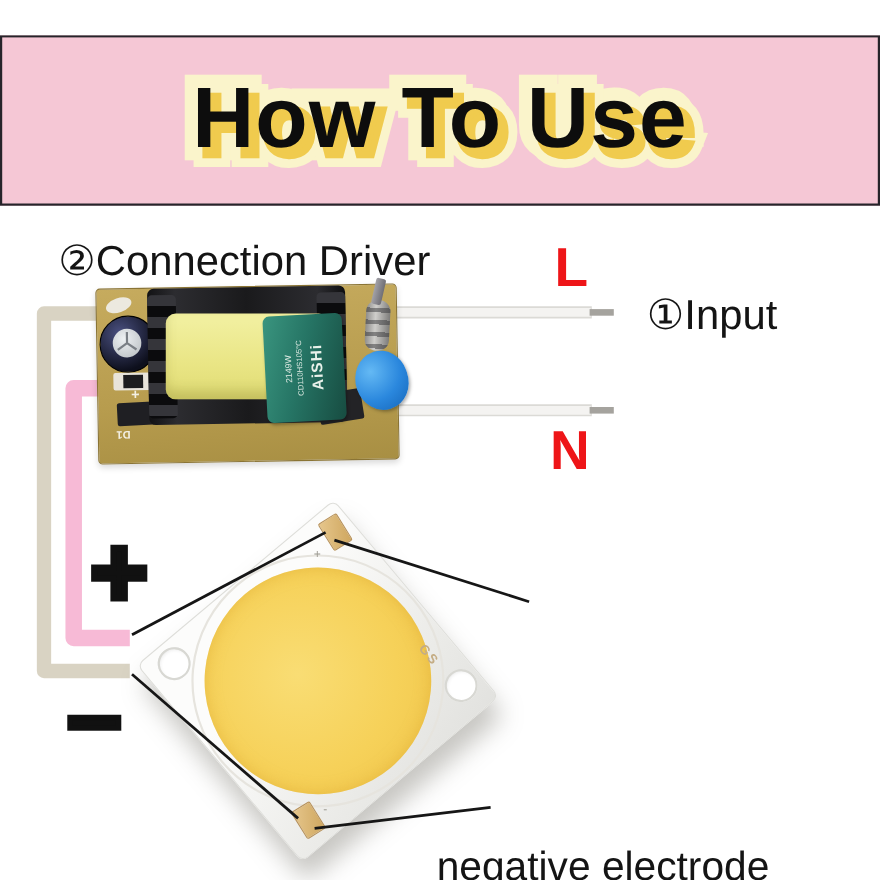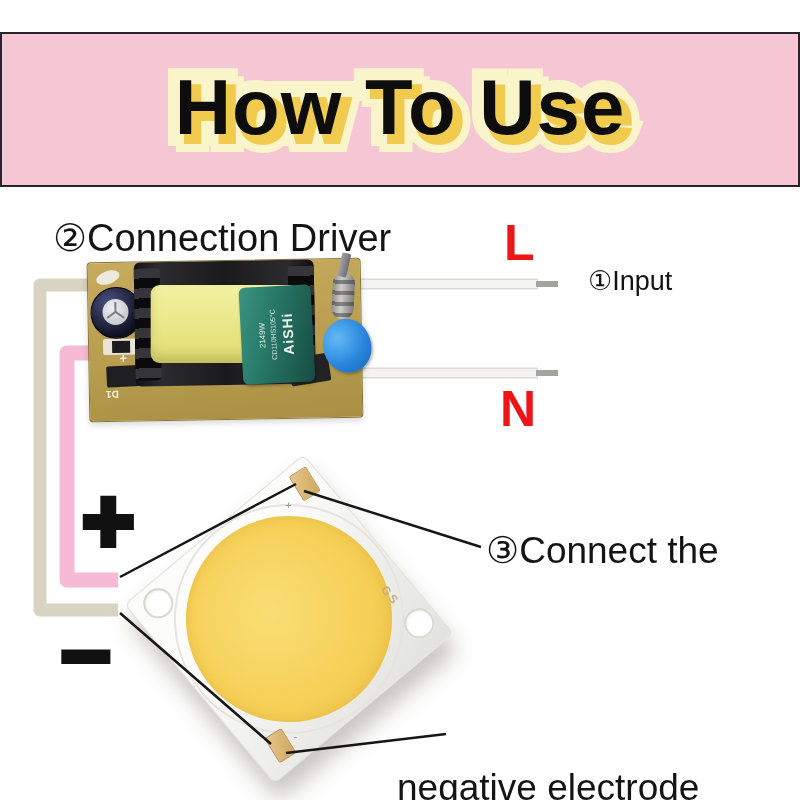--- a/index.html
+++ b/index.html
@@ -18,21 +18,21 @@
             -webkit-text-stroke:22px var(--title-glow,#faf4cb);}
   .tl-shadow{transform:translate(calc(-50% + 7px),7px);color:var(--title-shadow,#f0cb4e);
              -webkit-text-stroke:6px var(--title-shadow,#f0cb4e);}
   .tl-main{transform:translateX(-50%);color:#0d0d0d;}
 
   
   .lbl{position:absolute;color:#141414;white-space:nowrap;line-height:1.1;}
   .lbl-driver {left:53px; top:186px;font-size:38px;text-align:center;}
   .lbl-L      {left:504px;top:184px;font-size:50px;font-weight:bold;color:var(--accent-red,#ee1518);}
   .lbl-N      {left:500px;top:350px;font-size:50px;font-weight:bold;color:var(--accent-red,#ee1518);}
-  .lbl-input1 {left:588px;top:235px;font-size:27px;}
+  .lbl-input1 {left:588px;top:235px;font-size:38px;}
   .lbl-input2 {left:536px;top:293px;font-size:38px;}
   .lbl-pos1   {left:486px;top:499px;font-size:37px;}
   .lbl-pos2   {left:457px;top:558px;font-size:37px;}
   .lbl-neg1   {left:437px;top:676px;font-size:37px;}
   .lbl-neg2   {left:397px;top:736px;font-size:37px;}
   .sym-plus   {left:82px; top:444px;font-size:90px;font-weight:bold;color:#111;
                -webkit-text-stroke:6px #111;line-height:1;}
   .sym-minus  {left:60px; top:580px;font-size:88px;font-weight:bold;color:#111;
                -webkit-text-stroke:5px #111;line-height:1;}
 
@@ -192,19 +192,18 @@
     <line x1="120" y1="545" x2="296" y2="452" stroke="#161616" stroke-width="2.5"></line>
     <line x1="304" y1="459" x2="481" y2="515" stroke="#161616" stroke-width="2.5"></line>
     <line x1="120" y1="581" x2="271" y2="712" stroke="#161616" stroke-width="2.5"></line>
     <line x1="286" y1="721" x2="446" y2="702" stroke="#161616" stroke-width="2.5"></line>
   </svg>
 
   <div class="lbl lbl-driver">②Connection Driver</div>
   <div class="lbl lbl-L">L</div>
   <div class="lbl lbl-N">N</div>
   <div class="lbl lbl-input1">①Input</div>
-  <div class="lbl lbl-pos1">③Connect the</div>
   <div class="lbl lbl-neg2">negative electrode</div>
   <div class="lbl sym-plus">+</div>
   <div class="lbl sym-minus">−</div>
 
   <div class="bottom-rule"></div>
 </div>
 
 </body></html>

